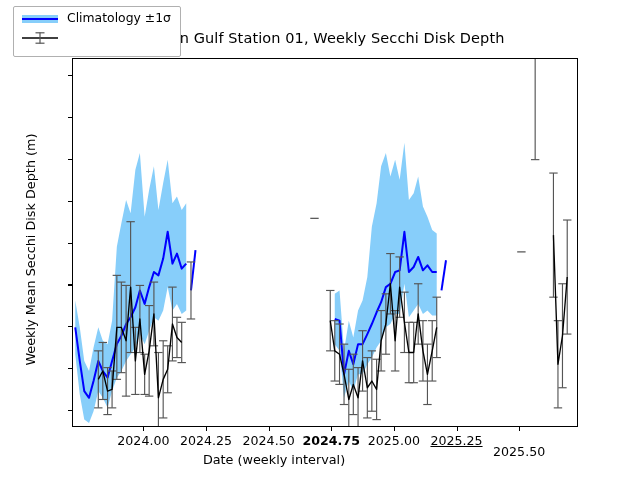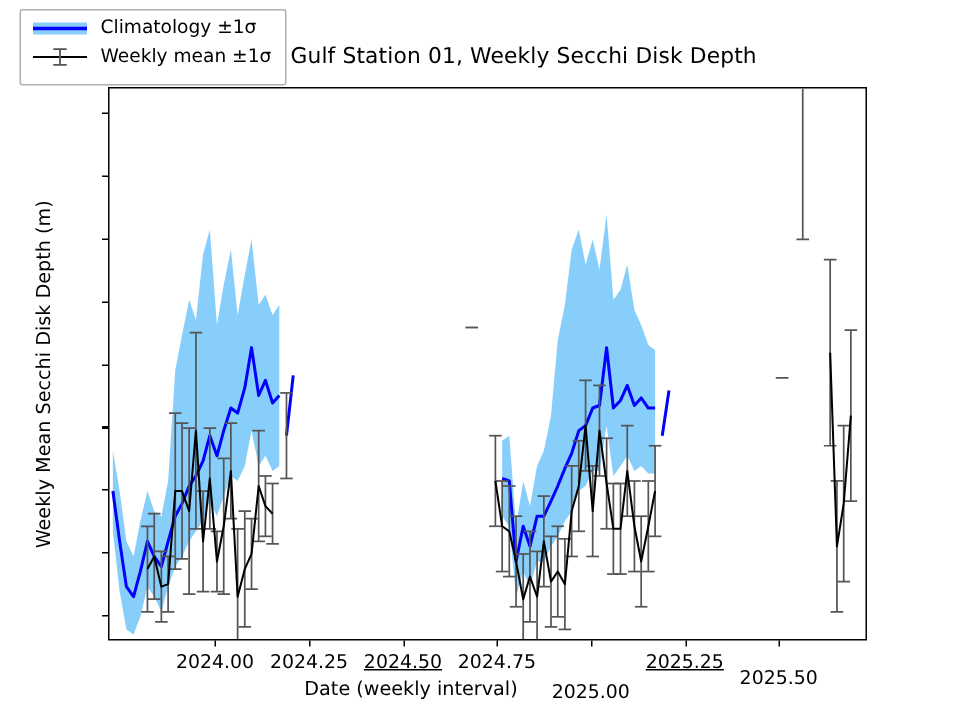--- a/index.html
+++ b/index.html
@@ -256,40 +256,39 @@
     </div>
     <div class="legend-row">
       <span class="legend-swatch">
         <svg width="36" height="14" viewBox="0 0 36 14">
           <line x1="0" y1="7" x2="36" y2="7" stroke="#000000" stroke-width="1.3"></line>
           <line x1="18" y1="1.5" x2="18" y2="12.5" stroke="#555555" stroke-width="1.2"></line>
           <line x1="13.5" y1="1.8" x2="22.5" y2="1.8" stroke="#555555" stroke-width="1.2"></line>
           <line x1="13.5" y1="12.2" x2="22.5" y2="12.2" stroke="#555555" stroke-width="1.2"></line>
         </svg>
       </span>
-      <span class="legend-label">Weekly mean ±1σ</span>
     </div>
   </div>
 
 <div class="ytick-mark" style="top: 410.227px;"></div>
     <div class="ytick-mark" style="top: 368.295px;"></div>
     <div class="ytick-mark" style="top: 326.364px;"></div>
     <div class="ytick-mark" style="top: 284.432px;"></div>
     <div class="ytick-mark" style="top: 242.5px;"></div>
     <div class="ytick-mark" style="top: 200.568px;"></div>
     <div class="ytick-mark" style="top: 158.636px;"></div>
     <div class="ytick-mark" style="top: 116.705px;"></div>
     <div class="ytick-mark" style="top: 74.7727px;"></div>
     <div class="xtick-label" style="left: 143.391px;">2024.00</div>
     <div class="xtick-mark" style="left: 143.391px;"></div>
     <div class="xtick-label" style="left: 206.015px;">2024.25</div>
     <div class="xtick-mark" style="left: 206.015px;"></div>
-    <div class="xtick-label" style="left: 268.639px; text-decoration: underline;">2024.50</div>
+    <div class="xtick-label" style="left: 268.639px;">2024.50</div>
     <div class="xtick-mark" style="left: 268.639px;"></div>
-    <div class="xtick-label" style="left: 331.262px;">2024.75</div>
+    <div class="xtick-label" style="left: 331.262px; font-weight: bold;">2024.75</div>
     <div class="xtick-mark" style="left: 331.262px;"></div>
-    <div class="xtick-label" style="left: 393.886px; margin-top: 20px;">2025.00</div>
+    <div class="xtick-label" style="left: 393.886px;">2025.00</div>
     <div class="xtick-mark" style="left: 393.886px;"></div>
     <div class="xtick-label" style="left: 456.51px; text-decoration: underline;">2025.25</div>
     <div class="xtick-mark" style="left: 456.51px;"></div>
     <div class="xtick-label" style="left: 519.134px; margin-top: 11px;">2025.50</div>
     <div class="xtick-mark" style="left: 519.134px;"></div>
   </div>
 
 </body></html>

